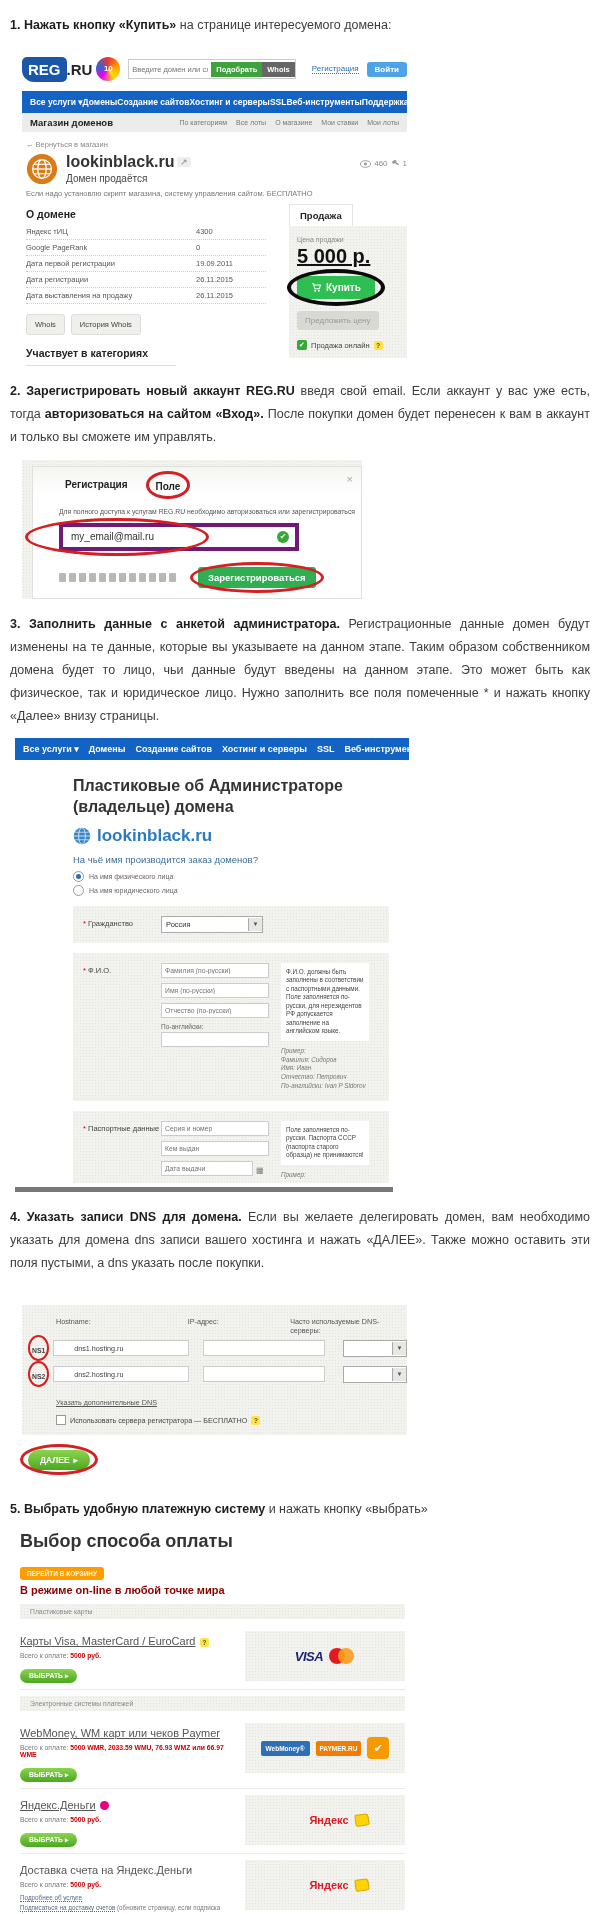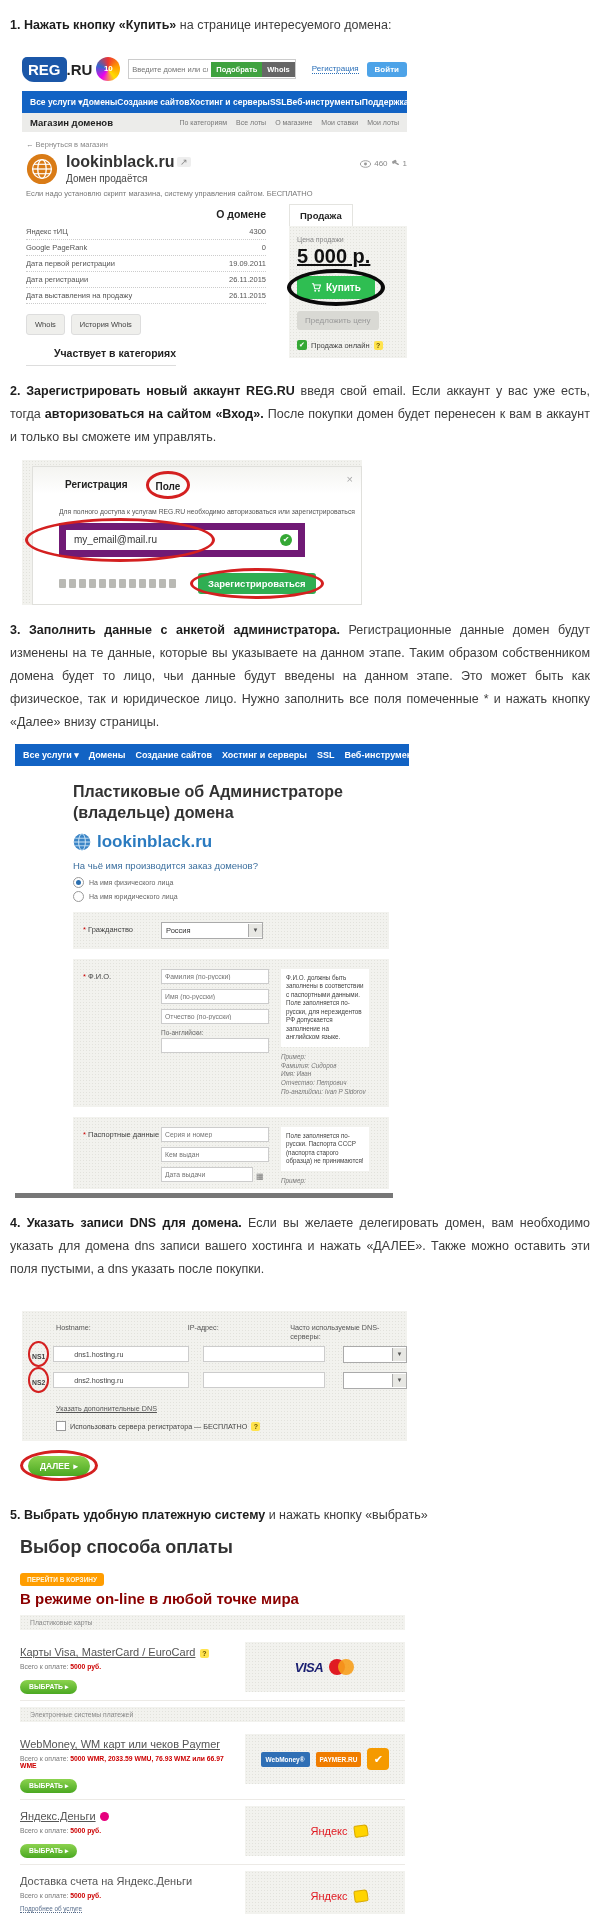--- a/index.html
+++ b/index.html
@@ -28,21 +28,21 @@
   .subnav .lks{margin-left:auto;display:flex;gap:9px;font-size:7px;color:#777;}
   .backlink{font-size:7.5px;color:#888;margin:8px 0 2px 4px;}
   .domrow{display:flex;align-items:flex-start;margin:4px 0 2px 4px;}
   .gicon{width:32px;height:32px;flex:none;margin-right:8px;}
   .domname{font-size:16px;font-weight:bold;color:#333;}
   .extbox{display:inline-block;background:#eee;color:#888;font-size:9px;padding:0 3px;border-radius:2px;vertical-align:2px;}
   .domstatus{font-size:10px;color:#444;margin-top:2px;}
   .stats{margin-left:auto;display:flex;align-items:center;gap:3px;font-size:8px;color:#888;padding-top:6px;}
   .promo{font-size:7.5px;color:#777;margin:4px 0 6px 4px;}
   .cols{display:flex;align-items:flex-start;}
-  .leftcol{width:240px;padding-left:4px;text-align:right;}
+  .leftcol{width:240px;padding-left:4px;}
   .h-about{font-size:10.5px;font-weight:bold;color:#222;margin:4px 0 4px;}
   .abtable .r{display:flex;justify-content:space-between;border-bottom:1px dotted #ccc;padding:3px 0;font-size:7.5px;color:#555;}
   .abtable .v{width:70px;}
   .wbtns{display:flex;gap:6px;margin:10px 0 12px;}
   .wbtns .b{background:#efefec;border:1px solid #ddd;font-size:7.5px;color:#444;padding:5px 8px;border-radius:3px;cursor:pointer;}
   .h-cat{font-size:10.5px;font-weight:bold;color:#222;border-bottom:1px solid #ddd;padding-bottom:6px;width:150px;}
   .salebox{margin-left:auto;width:118px;}
   .saletab{display:inline-block;background:#fff;border:1px solid #e4e4e0;border-bottom:0;font-weight:bold;font-size:9.5px;padding:5px 10px;color:#222;}
   .salebody{padding:10px 8px 8px;}
   .pricelabel{font-size:7px;color:#888;margin-bottom:2px;}
@@ -56,21 +56,21 @@
   .online{display:flex;align-items:center;gap:4px;font-size:7.5px;color:#444;}
   .okc{display:inline-block;width:10px;height:10px;border-radius:2px;background:#35a835;color:#fff;font-size:7px;line-height:10px;text-align:center;flex:none;}
   .q{display:inline-block;background:#ffe34d;color:#6b5400;font-size:7px;font-weight:bold;width:9px;height:9px;line-height:9px;text-align:center;border-radius:2px;}
   
   .sc2{width:330px;padding:6px 0 0 10px;}
   .modal{background:#fff;border:1px solid #e0e0dc;position:relative;padding-bottom:10px;}
   .mtabs{display:flex;align-items:flex-end;padding:8px 0 0 30px;gap:24px;background:linear-gradient(#f4f4f1,#fff);}
   .mtab{font-weight:bold;font-size:10px;color:#222;padding:4px 2px;}
   .mclose{position:absolute;right:8px;top:6px;color:#aaa;font-size:11px;cursor:pointer;}
   .mhint{font-size:6.8px;color:#555;margin:14px 0 8px 26px;}
-  .memail{display:flex;align-items:center;border:7px solid #701a75;width:220px;height:20px;margin-left:26px;padding:0 6px;}
+  .memail{display:flex;align-items:center;border:4px solid #701a75;width:220px;height:20px;margin-left:26px;padding:0 6px;}
   .memail input{border:0;outline:none;flex:1;font-size:10px;color:#333;font-family:"Liberation Sans",sans-serif;}
   .mcheck{width:12px;height:12px;border-radius:50%;background:#35a835;color:#fff;font-size:8px;line-height:12px;text-align:center;}
   .mbottom{display:flex;align-items:center;margin:16px 0 0 26px;gap:22px;}
   .socials{display:flex;gap:3px;}
   .socials i{width:7px;height:9px;background:#b9b9b4;display:inline-block;border-radius:1px;}
   .btn-signup{background:#2fae52;color:#fff;border:0;font-weight:bold;font-size:9.5px;padding:5px 10px;border-radius:3px;}
   
   .sc3{margin-left:15px;width:395px;}
   .bluenav.cut{width:378px;overflow:hidden;font-size:9px;gap:10px;justify-content:flex-start;}
   .adm{padding-left:58px;}
@@ -109,39 +109,39 @@
   .in-ip{width:80px;margin-right:18px;}
   .dnslink{font-size:7.2px;color:#555;text-decoration:underline;margin:2px 0 8px 24px;display:inline-block;}
   .dnschk{display:flex;align-items:center;gap:4px;margin-left:24px;font-size:7.2px;color:#444;}
   .cb{width:8px;height:8px;border:1px solid #999;background:#fff;flex:none;}
   .btn-green{background:linear-gradient(#8cd34f,#4aa821);color:#fff;border:0;font-weight:bold;font-size:8.5px;padding:5px 12px;border-radius:10px;display:inline-flex;align-items:center;gap:4px;}
   .next-wrap{margin:14px 0 1px 6px;}
   
   .sc5{margin-left:20px;width:385px;}
   .sc5 h1{font-size:18px;color:#333;margin:6px 0 10px;}
   .cartbtn{display:inline-block;background:#ff9d00;color:#fff7df;font-size:6.5px;font-weight:bold;padding:3px 7px;border-radius:3px;text-transform:uppercase;}
-  .paysub{color:#8b0000;font-weight:bold;font-size:15px;margin:4px 0 8px;}
+  .paysub{color:#8b0000;font-weight:bold;font-size:11px;margin:4px 0 8px;}
   .groupbar{font-size:6.8px;color:#888;padding:4px 10px;margin:6px 0;}
   .pmrow{display:flex;align-items:flex-start;padding:6px 0;border-bottom:1px solid #eceae6;}
   .pmleft{width:205px;}
   .pmname{font-size:11px;color:#555;text-decoration:underline;}
   .pmname.plain{text-decoration:none;color:#555;}
   .pmtotal{font-size:6.8px;color:#777;margin:3px 0 5px;}
   .pmtotal b{color:#c00;}
   .btn-select{background:linear-gradient(#8cd34f,#4aa821);color:#fff;border:0;font-weight:bold;font-size:6.8px;padding:3px 9px;border-radius:8px;}
   .pmlogo{margin-left:auto;width:160px;height:50px;display:flex;align-items:center;justify-content:center;gap:6px;}
   .visa{font-size:13px;font-weight:bold;font-style:italic;color:#1a1f71;letter-spacing:-0.5px;}
   .mc{position:relative;width:26px;height:16px;}
   .mc i{position:absolute;width:16px;height:16px;border-radius:50%;top:0;}
   .mc .r{left:0;background:#e01a22;}
   .mc .o{left:9px;background:#f79e1b;opacity:0.9;}
   .wmlogo{background:#2f6fb5;color:#fff;font-size:6.5px;font-weight:bold;padding:4px 5px;border-radius:2px;}
   .paymerlogo{background:#f07d00;color:#fff;font-size:6.5px;font-weight:bold;padding:4px 4px;border-radius:2px;}
   .badge{width:22px;height:22px;background:#f59a00;border-radius:4px;color:#fff;font-size:11px;line-height:22px;text-align:center;}
-  .ya{color:#e01a22;font-weight:normal;font-size:11px;margin-left:28px;}
+  .ya{color:#e01a22;font-weight:bold;font-size:11px;margin-left:28px;}
   .yapurse{width:12px;height:10px;background:#ffd400;border-radius:2px 4px 2px 2px;transform:rotate(-8deg);border:1px solid #d8a900;}
   .pmlinks{font-size:6.3px;color:#556b8a;line-height:1.5;}
   .pmlinks .l{border-bottom:1px dotted #556b8a;}
   .pmnote{color:#777;border-bottom:0;}
   .yam-ic{display:inline-block;width:9px;height:9px;border-radius:50%;background:#e6007e;vertical-align:-1px;}
 </style>
 </head>
 <body>
 
 <p class="step"><b>1. Нажать кнопку «Купить»</b><span> на странице интересуемого домена:</span></p>

